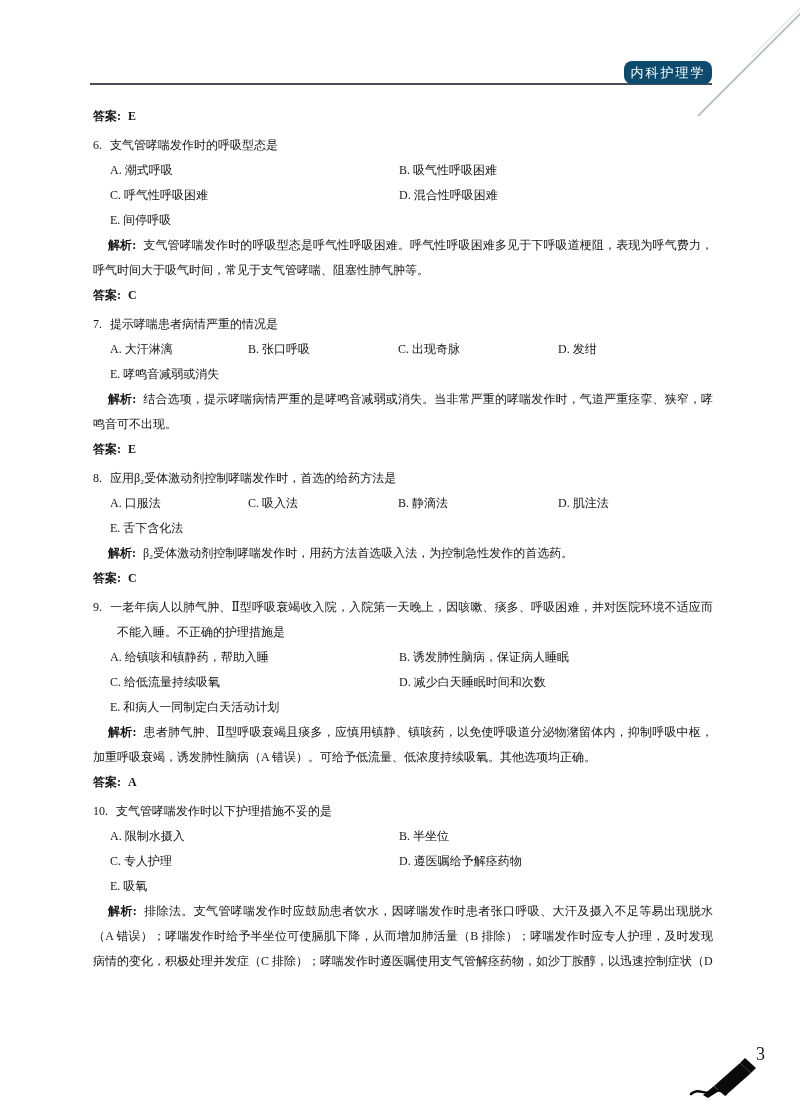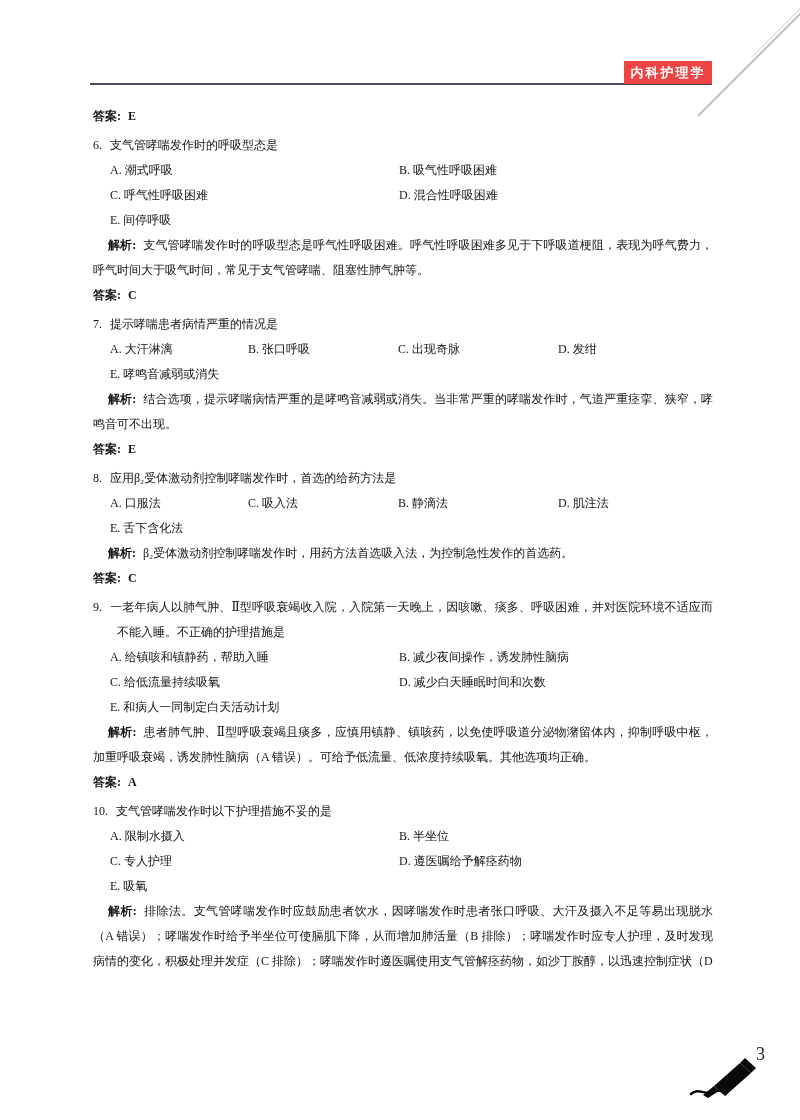--- a/index.html
+++ b/index.html
@@ -10,24 +10,24 @@
     font-family:"Liberation Serif","DejaVu Serif",serif;
     color:#141414;
   }
   
   .header-rule {
     position:absolute; left:90px; top:83px; width:622px; height:2px;
     background:#4c4c58;
   }
   .header-badge {
     position:absolute; left:624px; top:61px; width:88px; height:23px;
-    background:#ef4444; color:#ffffff;
+    background:#0c4a6e; color:#ffffff;
     font-family:"Liberation Sans","DejaVu Sans",sans-serif;
-    font-size:13px; font-weight:bold; letter-spacing:2px;
-    display:flex; align-items:center; justify-content:center;
+    font-size:13px; font-weight:normal; letter-spacing:2px;
+    display:flex; align-items:center; justify-content:center;border-radius:8px;
   }
   .corner-line1 {
     position:absolute; left:676px; top:62px; width:150px; height:2px;
     background:#bfc3c8; transform:rotate(-45deg);
   }
   .corner-line2 {
     position:absolute; left:740px; top:28px; width:80px; height:1px;
     background:#d8dbde; transform:rotate(-45deg);
   }
   
@@ -113,21 +113,21 @@
         <div class="opt-row cols1">
           <span class="opt">E. 舌下含化法</span>
         </div>
         <div class="analysis"><span class="lab">解析:</span><span>β₂受体激动剂控制哮喘发作时，用药方法首选吸入法，为控制急性发作的首选药。</span></div>
         <div class="answer-row"><span class="lab">答案:</span><span>C</span></div>
       </div>
       <div class="q">
         <div class="stem"><span class="qnum">9.</span><span>一老年病人以肺气肿、Ⅱ型呼吸衰竭收入院，入院第一天晚上，因咳嗽、痰多、呼吸困难，并对医院环境不适应而不能入睡。不正确的护理措施是</span></div>
         <div class="opt-row cols2">
           <span class="opt">A. 给镇咳和镇静药，帮助入睡</span>
-          <span class="opt">B. 减少夜间操作，诱发肺性脑病</span>
+          <span class="opt">B. 诱发肺性脑病，保证病人睡眠</span>
         </div>
         <div class="opt-row cols2">
           <span class="opt">C. 给低流量持续吸氧</span>
           <span class="opt">D. 减少白天睡眠时间和次数</span>
         </div>
         <div class="opt-row cols1">
           <span class="opt">E. 和病人一同制定白天活动计划</span>
         </div>
         <div class="analysis"><span class="lab">解析:</span><span>患者肺气肿、Ⅱ型呼吸衰竭且痰多，应慎用镇静、镇咳药，以免使呼吸道分泌物潴留体内，抑制呼吸中枢，加重呼吸衰竭，诱发肺性脑病（A 错误）。可给予低流量、低浓度持续吸氧。其他选项均正确。</span></div>
         <div class="answer-row"><span class="lab">答案:</span><span>A</span></div>

